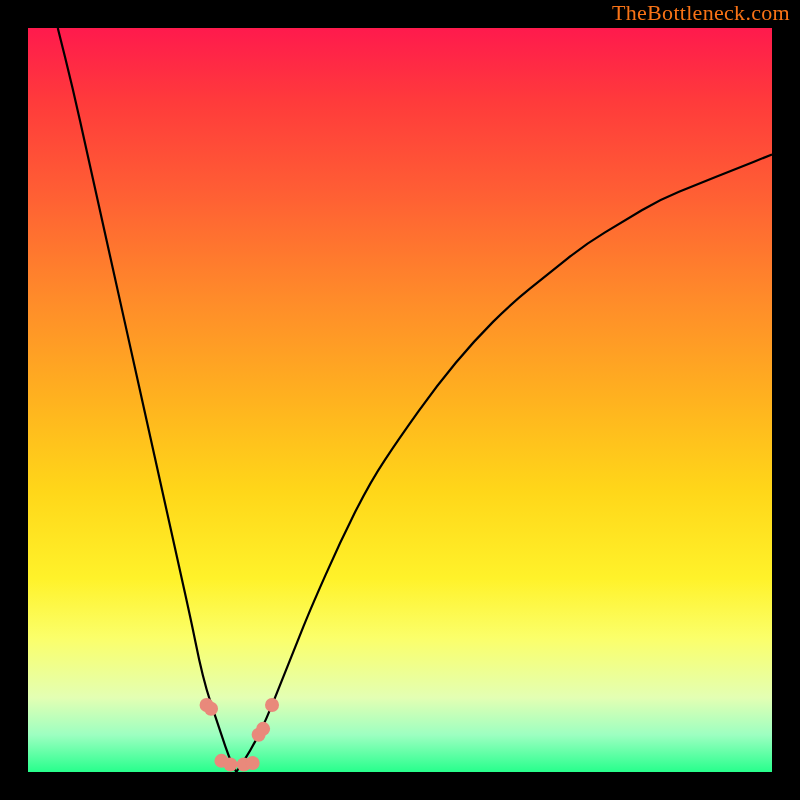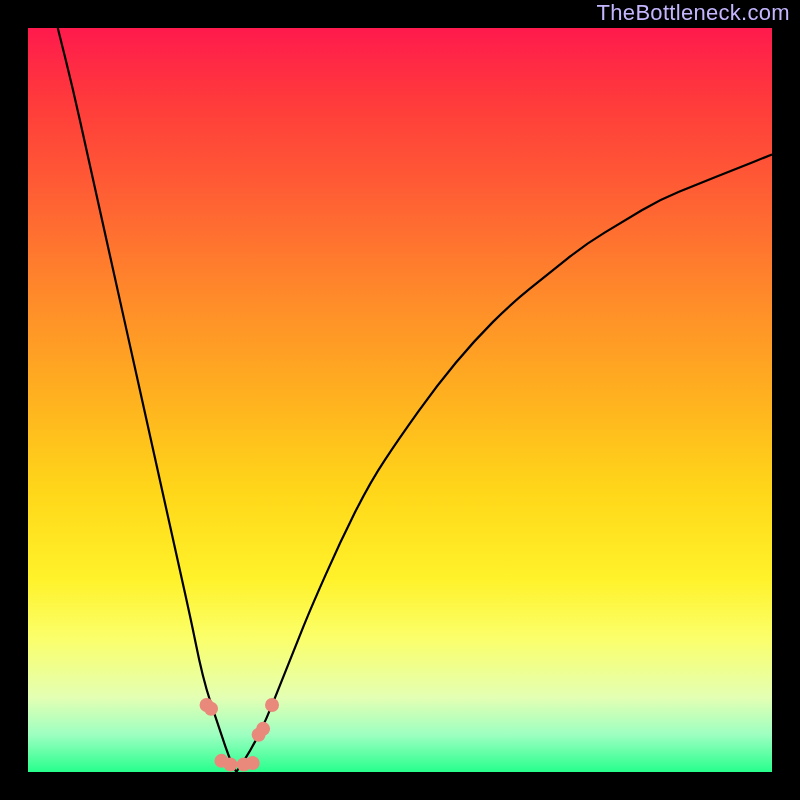--- a/index.html
+++ b/index.html
@@ -32,25 +32,26 @@
       #fff22a 74%,
       #fbff6a 82%,
       #e3ffb3 90%,
       #9dffc1 95%,
       #27ff8c 100%);
   }
   .watermark {
     position: absolute;
     top: 0;
     right: 10px;
-    color: #c4b5fd;
+    color: #f97316;
     font-size: 22px;
     font-weight: 500;
     letter-spacing: 0.3px;
     user-select: none;
+    font-family: Liberation Serif, serif;
   }
   svg.plot {
     position: absolute;
     left: 0;
     top: 0;
     width: 744px;
     height: 744px;
     overflow: visible;
   }
   .curve {

